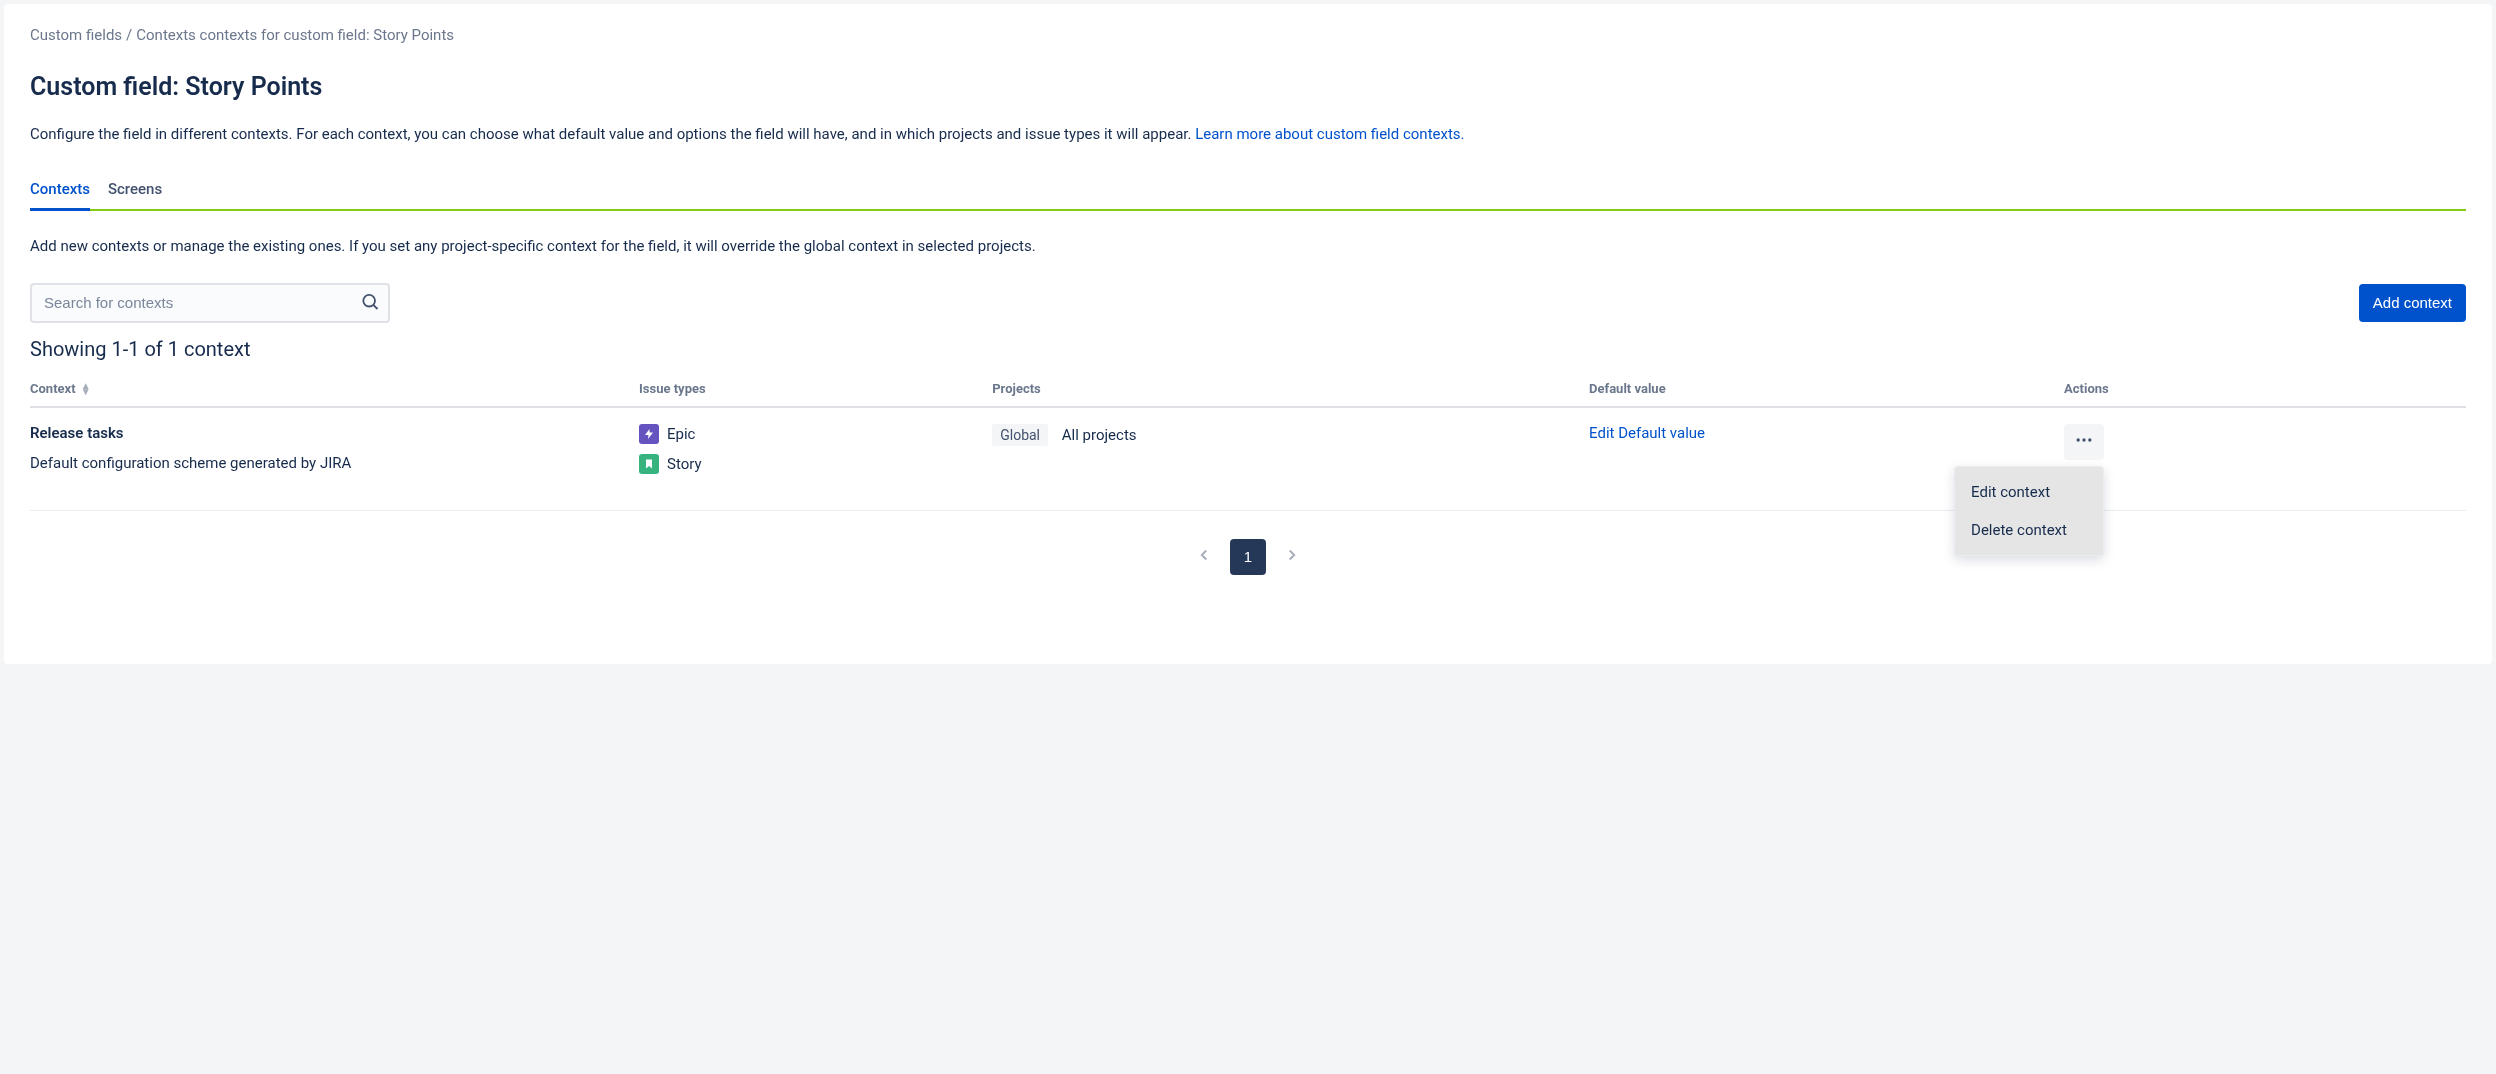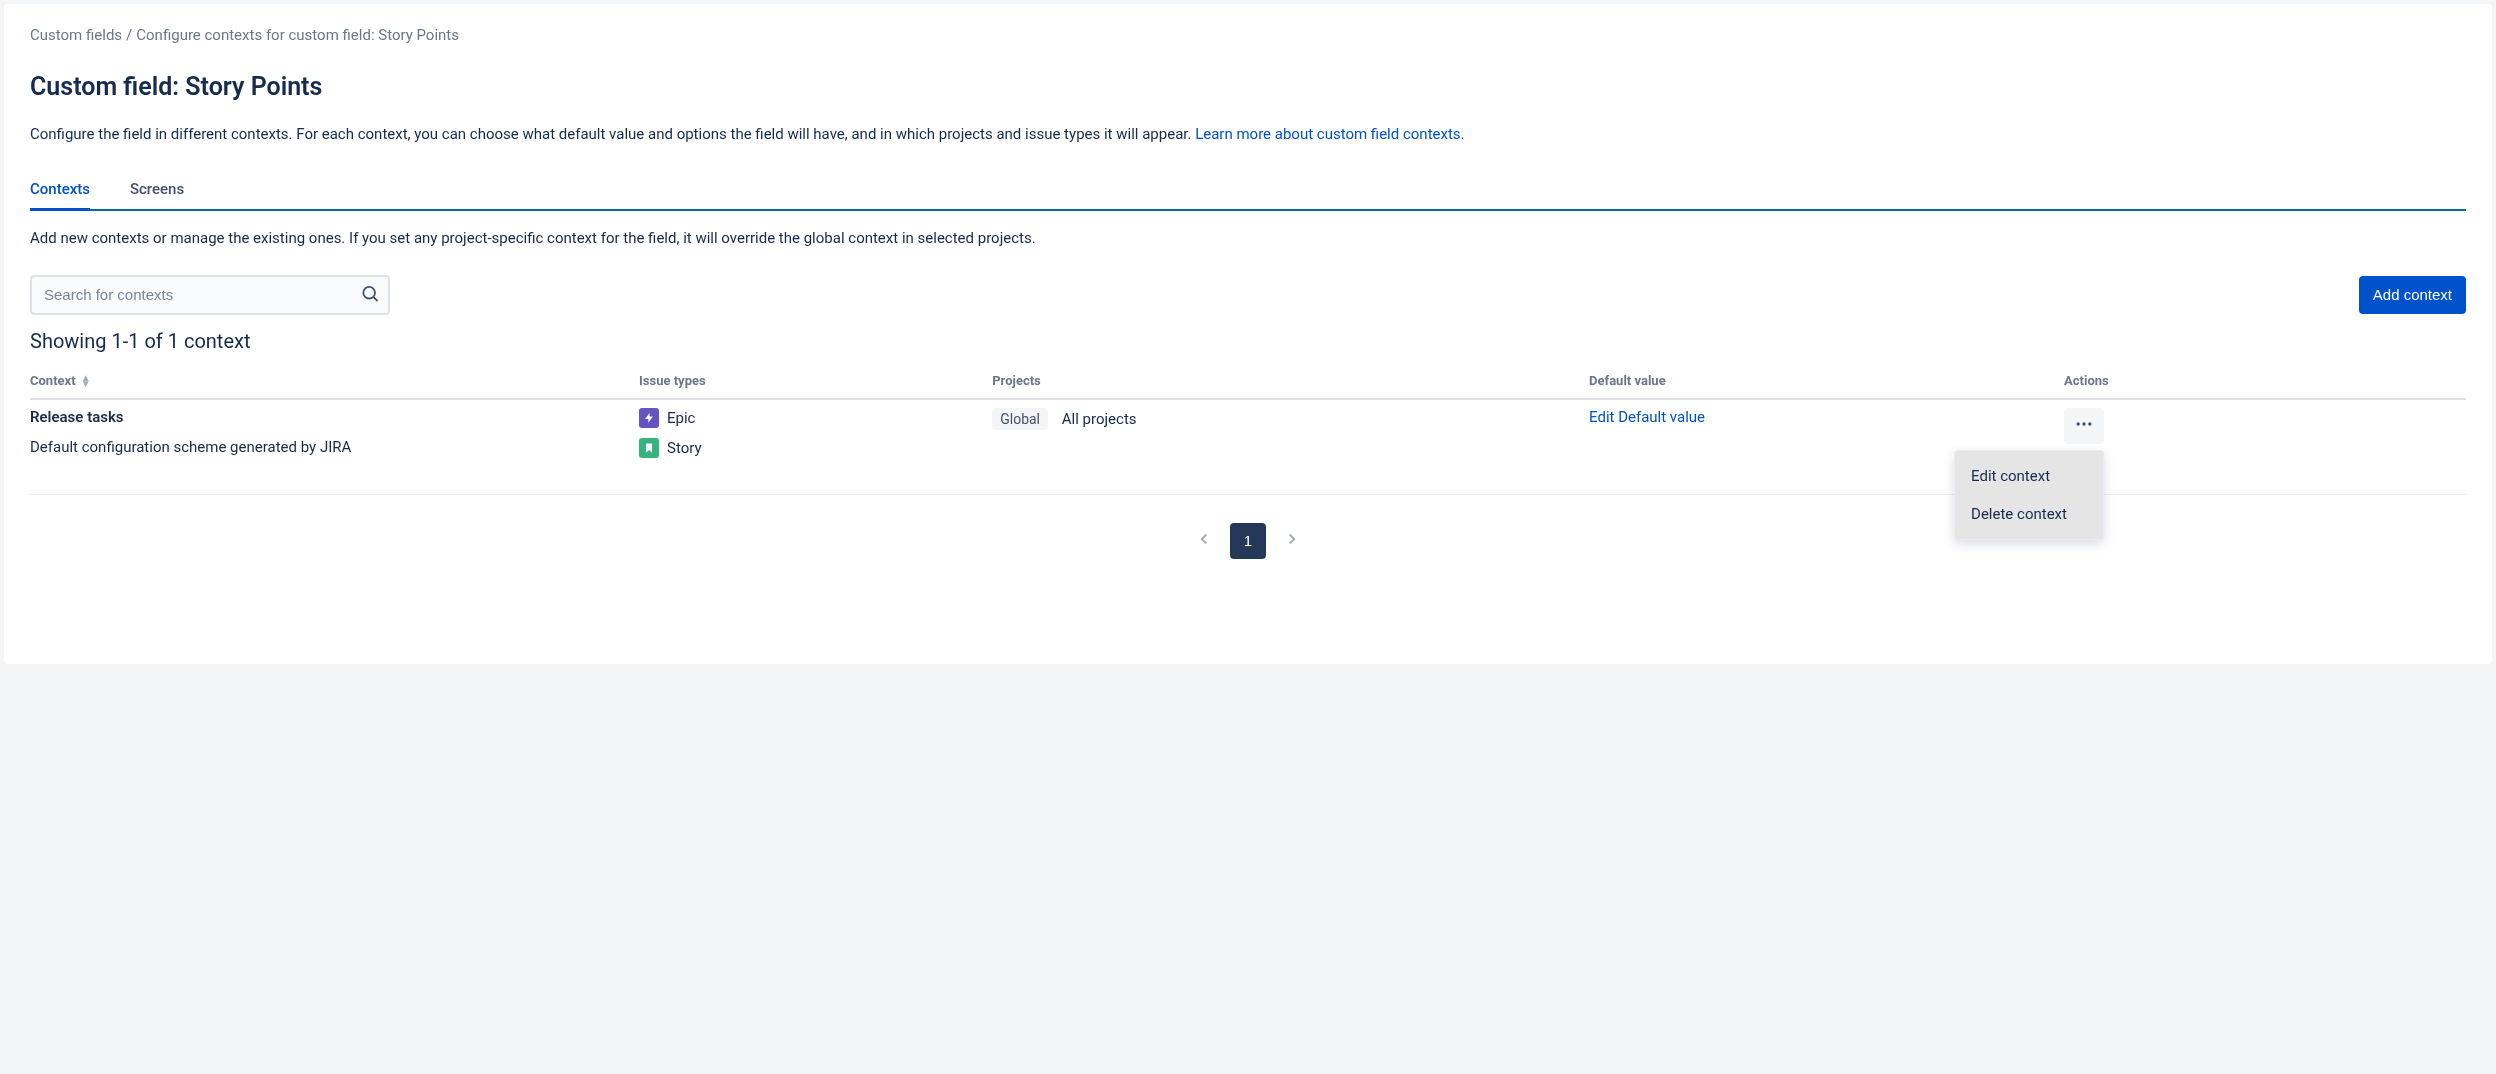--- a/index.html
+++ b/index.html
@@ -35,23 +35,23 @@
   }
   .description {
     font-size: 15px;
     color: #172b4d;
     margin-bottom: 28px;
     line-height: 1.5;
   }
   .description a { color: #0052cc; text-decoration: none; cursor: pointer; }
   .tabs {
     display: flex;
-    gap: 40px;
-    border-bottom: 2px solid #0369a1;
-    margin-bottom: 18px;
+    gap: 18px;
+    border-bottom: 2px solid #84cc16;
+    margin-bottom: 26px;
   }
   .tab {
     padding: 6px 0 10px 0;
     font-size: 15px;
     font-weight: 500;
     color: #42526e;
     cursor: pointer;
     margin-bottom: -2px;
     border-bottom: 3px solid transparent;
   }
@@ -124,21 +124,21 @@
     font-size: 10px;
     color: #a5adba;
     margin-left: 2px;
     display: inline-flex;
     flex-direction: column;
     line-height: 6px;
     vertical-align: middle;
   }
   table.contexts tbody td {
     vertical-align: top;
-    padding: 8px 8px 26px 0;
+    padding: 16px 8px 26px 0;
     border-bottom: 1px solid #ebecf0;
     font-size: 15px;
   }
   .ctx-name { font-weight: 600; font-size: 15px; margin-bottom: 10px; }
   .ctx-desc { color: #172b4d; font-size: 15px; max-width: 330px; line-height: 1.5; }
   .issuetype-row {
     display: flex;
     align-items: center;
     gap: 8px;
     margin-bottom: 10px;
@@ -226,21 +226,21 @@
   .col-actions { width: 16.5%; }
 </style>
 </head>
 <body>
 
 <div class="page">
 
   <nav class="breadcrumb">
     <a>Custom fields</a>
     <span class="sep">/</span>
-    <span>Configure contexts for custom field: Story Points</span>
+    <span>Contexts contexts for custom field: Story Points</span>
   </nav>
 
   <h1>Custom field: Story Points</h1>
 
   <p class="description">
     <span>Configure the field in different contexts. For each context, you can choose what default value and options the field will have, and in which projects and issue types it will appear. </span><a class="link">Learn more about custom field contexts.</a>
   </p>
 
   <div class="tabs">
     <div class="tab active">Contexts</div>

